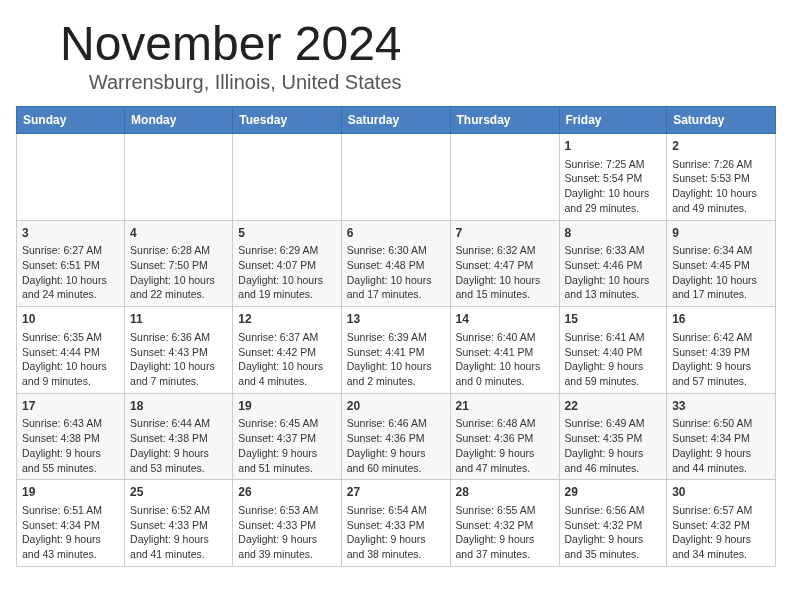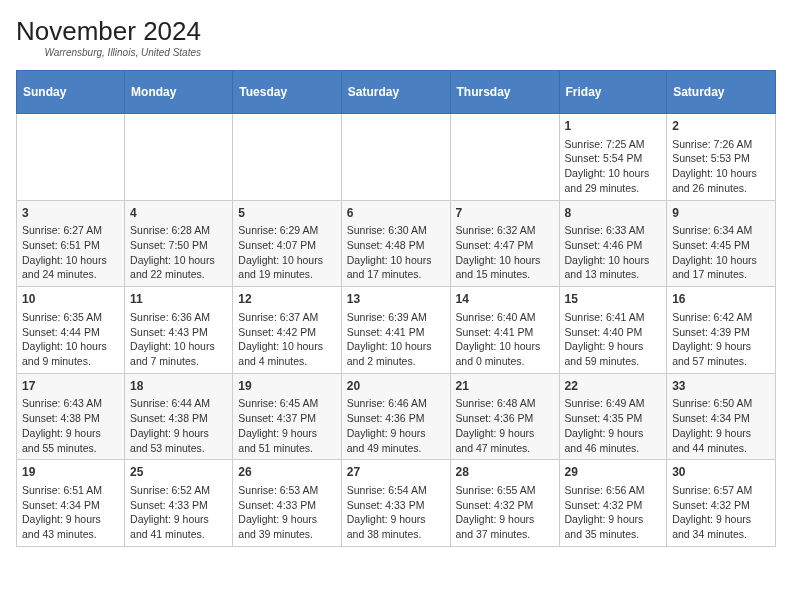--- a/index.html
+++ b/index.html
@@ -28,39 +28,39 @@
       line-height: 1.1;
     }
     .logo-bird {
       width: 32px;
       height: 28px;
     }
     .title-block {
       text-align: right;
     }
     .month-title {
-      font-size: 26px;
+      font-size: 48px;
       font-weight: normal;
       color: #222;
+      margin-left: 44px;
     }
     .location {
-      font-size: 10px;
+      font-size: 20px;
       color: #555;
-      font-style: italic;
     }
     table {
       width: 100%;
       border-collapse: collapse;
       font-size: 11px;
     }
     thead tr th {
       background-color: #4a7fc1;
       color: #fff;
       text-align: left;
-      padding: 14px 6px;
+      padding: 6px 6px;
       font-size: 12px;
       font-weight: bold;
       border: 1px solid #3a6faf;
     }
     tbody tr td {
       border: 1px solid #ccc;
       vertical-align: top;
       padding: 4px 5px;
       min-height: 70px;
       height: 80px;
@@ -115,21 +115,21 @@
         <td>
           <span class="day-num">1</span>
           <div>Sunrise: 7:25 AM</div>
           <div>Sunset: 5:54 PM</div>
           <div>Daylight: 10 hours and 29 minutes.</div>
         </td>
         <td>
           <span class="day-num">2</span>
           <div>Sunrise: 7:26 AM</div>
           <div>Sunset: 5:53 PM</div>
-          <div>Daylight: 10 hours and 26 minutes.</div>
+          <div>Daylight: 10 hours and 49 minutes.</div>
         </td>
       </tr>
       <tr>
         <td>
           <span class="day-num">3</span>
           <div>Sunrise: 6:27 AM</div>
           <div>Sunset: 6:51 PM</div>
           <div>Daylight: 10 hours and 24 minutes.</div>
         </td>
         <td>
@@ -229,21 +229,21 @@
         <td>
           <span class="day-num">19</span>
           <div>Sunrise: 6:45 AM</div>
           <div>Sunset: 4:37 PM</div>
           <div>Daylight: 9 hours and 51 minutes.</div>
         </td>
         <td>
           <span class="day-num">20</span>
           <div>Sunrise: 6:46 AM</div>
           <div>Sunset: 4:36 PM</div>
-          <div>Daylight: 9 hours and 49 minutes.</div>
+          <div>Daylight: 9 hours and 60 minutes.</div>
         </td>
         <td>
           <span class="day-num">21</span>
           <div>Sunrise: 6:48 AM</div>
           <div>Sunset: 4:36 PM</div>
           <div>Daylight: 9 hours and 47 minutes.</div>
         </td>
         <td>
           <span class="day-num">22</span>
           <div>Sunrise: 6:49 AM</div>

